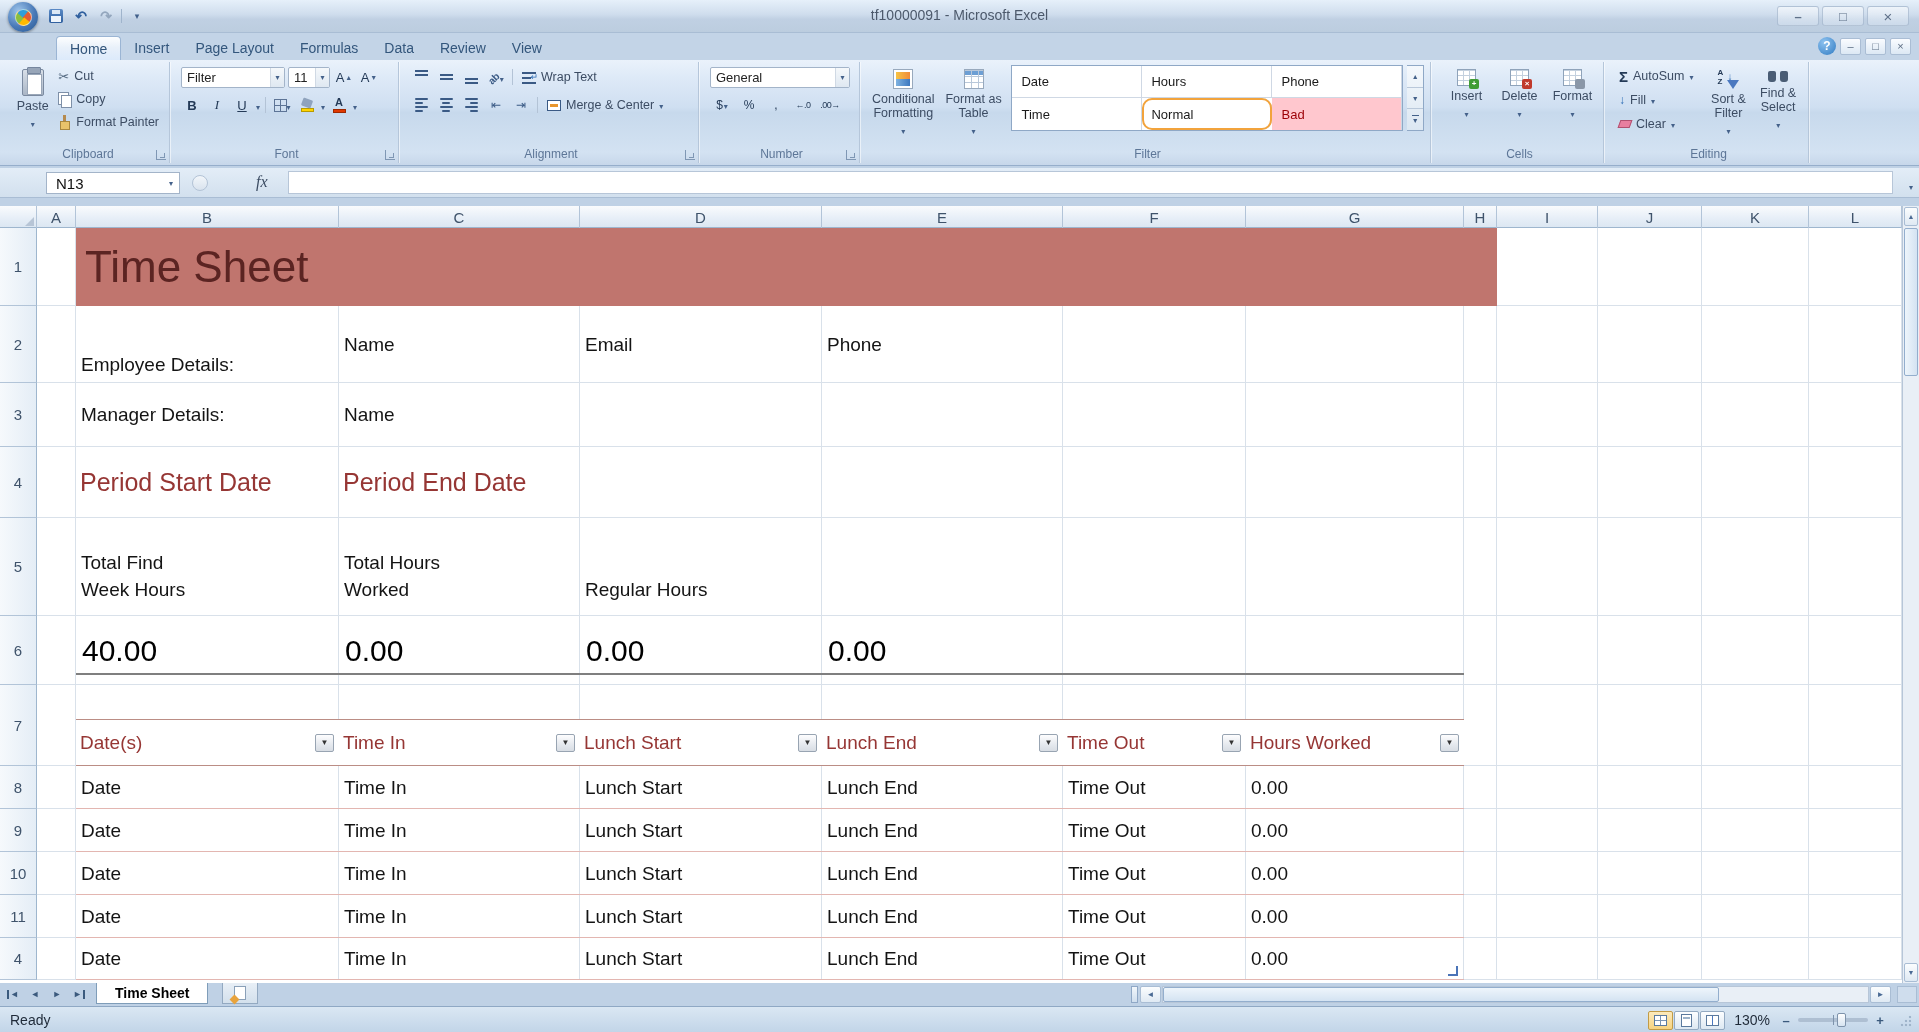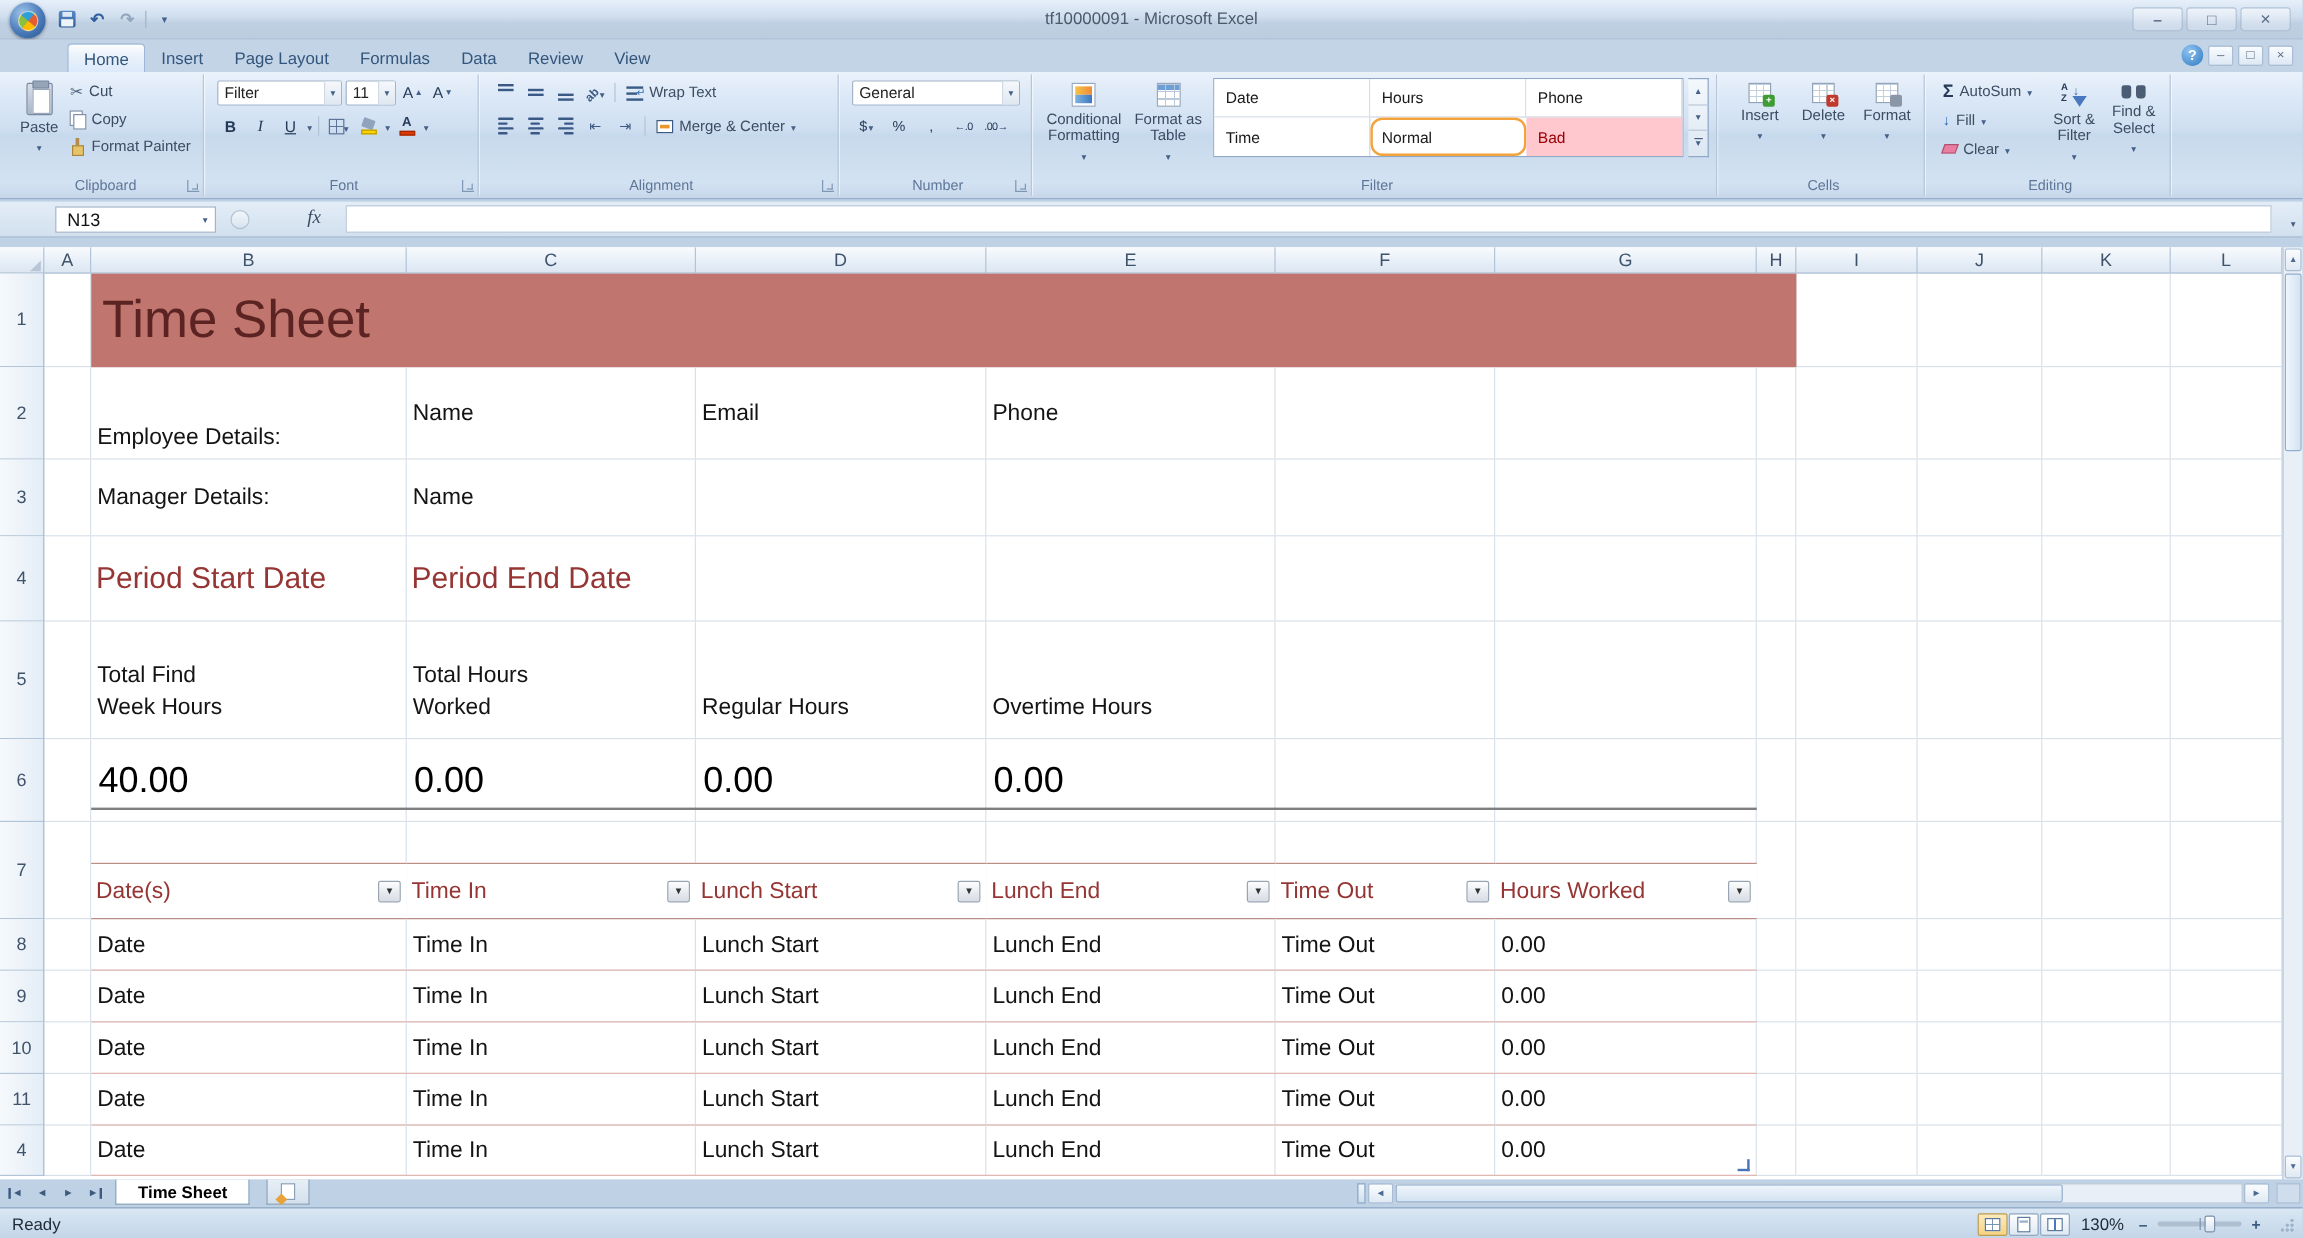--- a/index.html
+++ b/index.html
@@ -749,23 +749,20 @@
             <span class="ctext">Total Find
 Week Hours</span>
           </div>
           <div class="cellc lbl bottom" style="left: 339px; width: 241px;">
             <span class="ctext">Total Hours
 Worked</span>
           </div>
           <div class="cellc lbl bottom" style="left: 580px; width: 242px;">
             <span class="ctext">Regular Hours</span>
           </div>
-          <div class="cellc lbl bottom" style="left: 822px; width: 241px;">
-            <span class="ctext">Overtime Hours</span>
-          </div>
         </div>
         <div class="grid-row" style="height: 69px;">
           <div class="gcell" style="left: 37px; width: 39px;"></div>
           <div class="gcell" style="left: 76px; width: 263px;"></div>
           <div class="gcell" style="left: 339px; width: 241px;"></div>
           <div class="gcell" style="left: 580px; width: 242px;"></div>
           <div class="gcell" style="left: 822px; width: 241px;"></div>
           <div class="gcell" style="left: 1063px; width: 183px;"></div>
           <div class="gcell" style="left: 1246px; width: 218px;"></div>
           <div class="gcell" style="left: 1464px; width: 33px;"></div>

